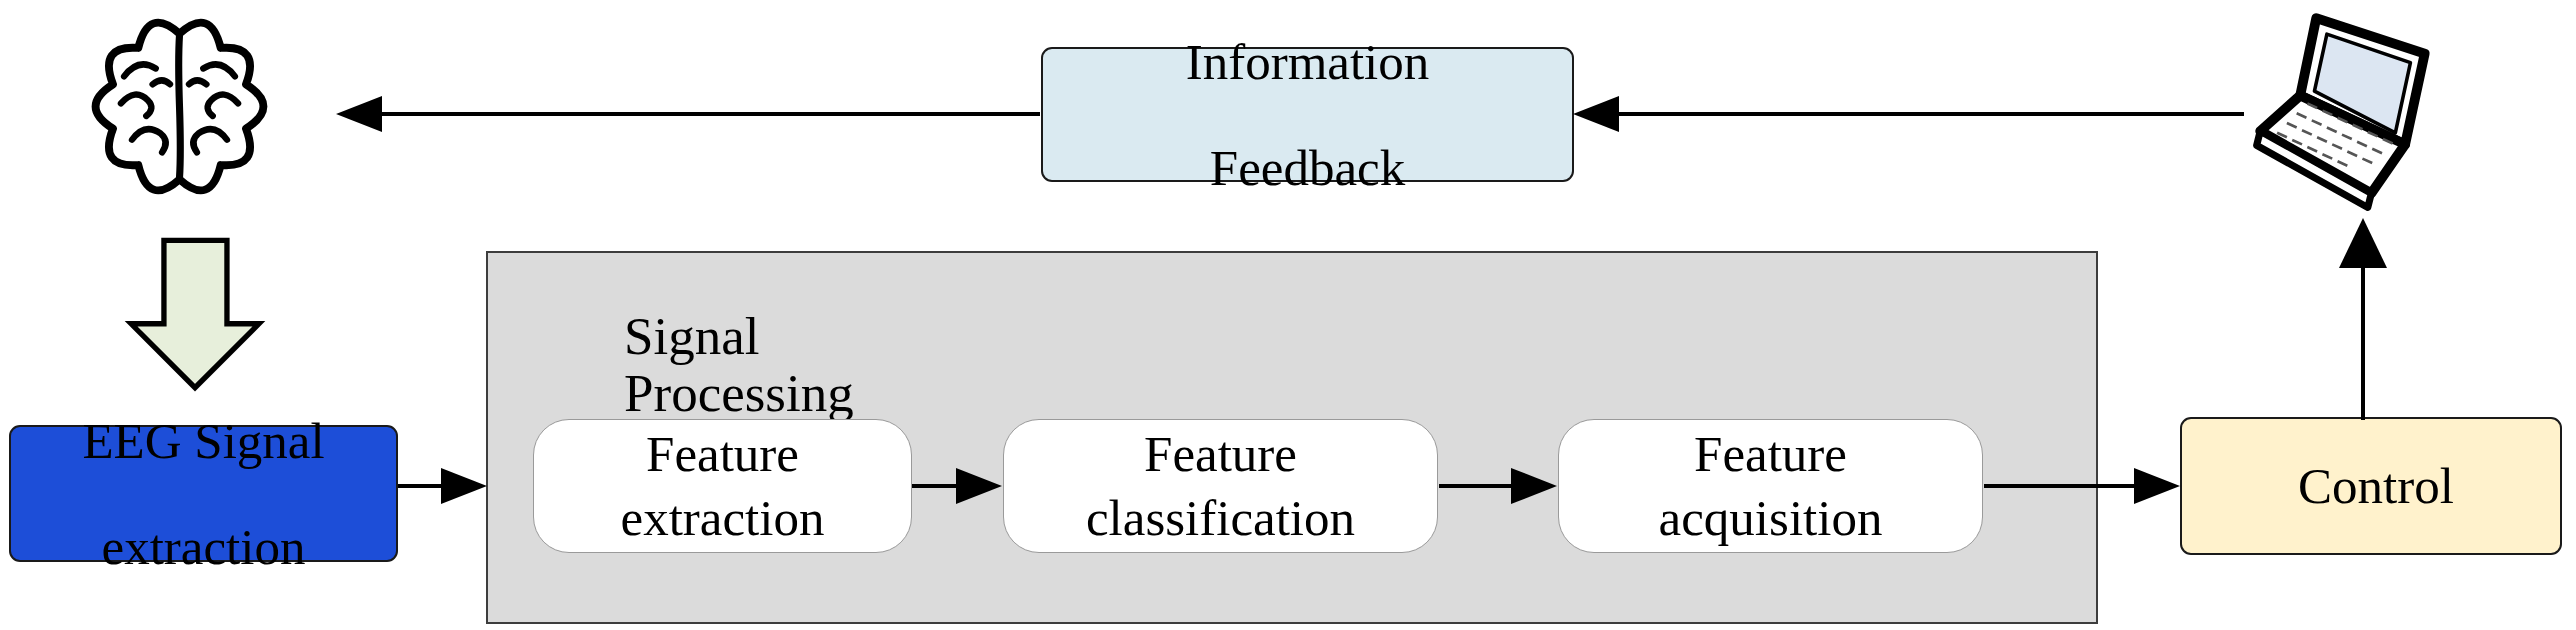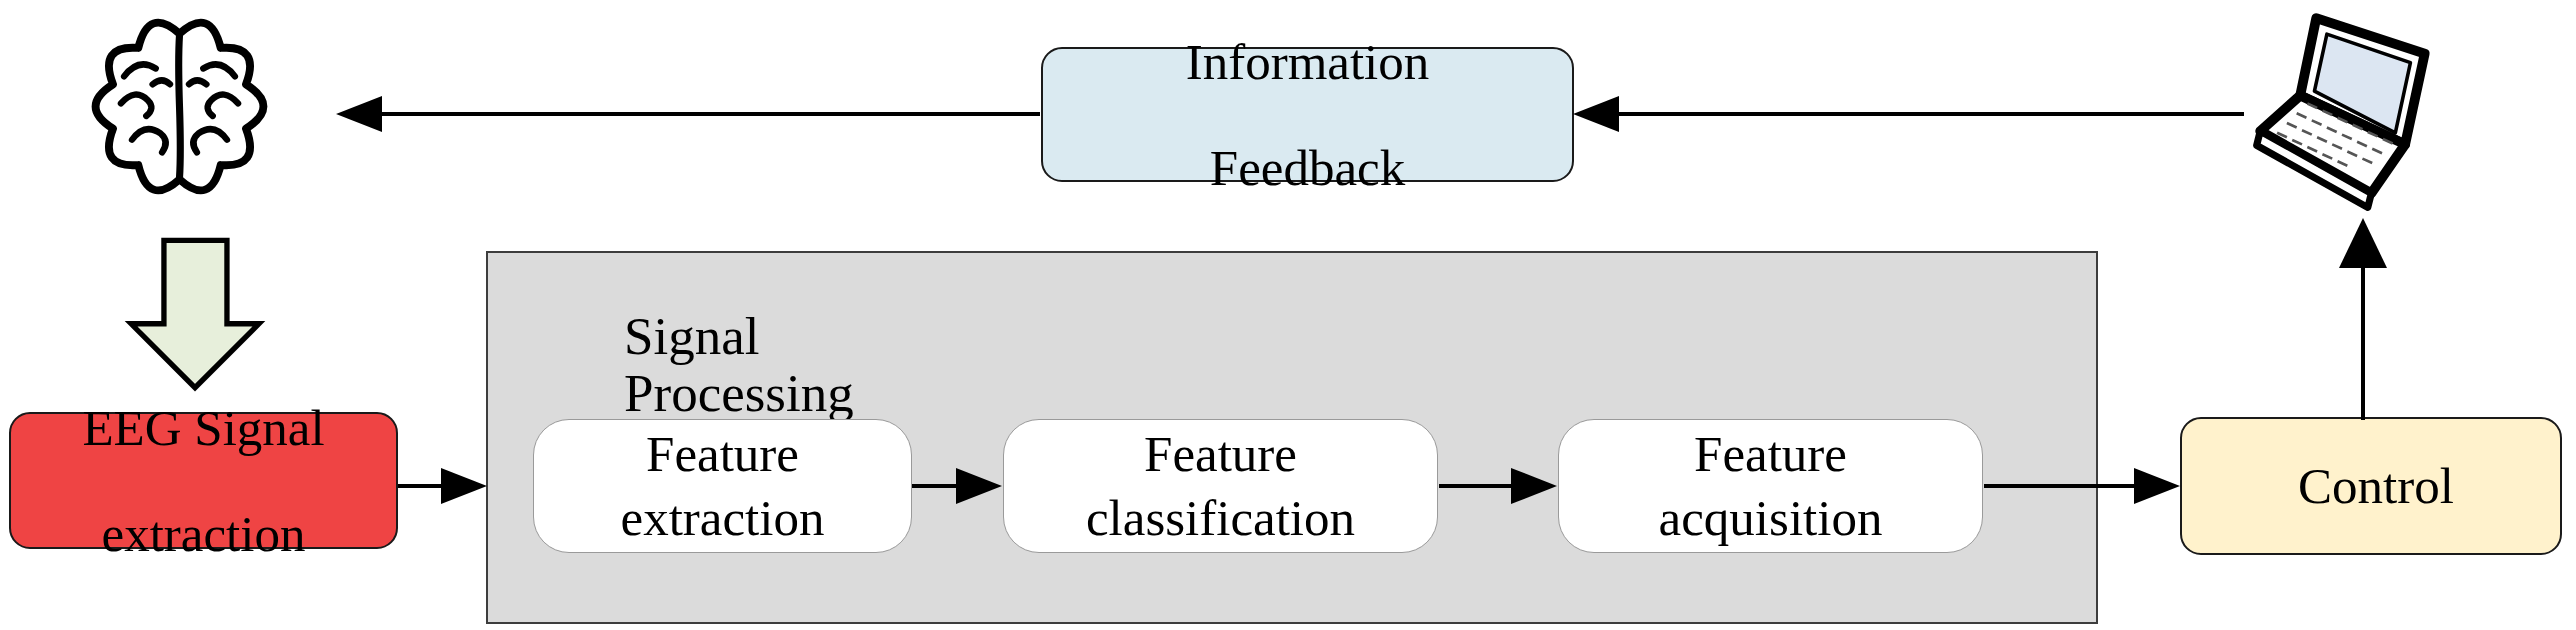--- a/index.html
+++ b/index.html
@@ -4,24 +4,24 @@
 <style>
   html,body{margin:0;padding:0;background:#ffffff;}
   #canvas{
     position:relative;width:2576px;height:630px;background:#ffffff;overflow:hidden;
     font-family:"Liberation Serif","DejaVu Serif",serif;color:#000;
   }
   .node{
     position:absolute;display:flex;flex-direction:column;align-items:center;justify-content:center;
     text-align:center;font-size:51px;line-height:64px;box-sizing:border-box;
   }
-  .rounded{border-radius:21px;border:2.7px solid #1a1a1a;gap:42px;}
+  .rounded{border-radius:11px;border:2.7px solid #1a1a1a;gap:42px;}
   .stage{border-radius:36px;border:1.8px solid #9a9a9a;background:#ffffff;text-align:center;}
   #feedback{left:1041px;top:47px;width:533px;height:135px;background:#DAEAF1;}
-  #eeg{left:9px;top:412px;width:389px;height:137px;background:#ef4444;}
+  #eeg{left:9px;top:425px;width:389px;height:137px;background:#1d4ed8;}
   #control{left:2180px;top:417px;width:382px;height:138px;background:#FFF2CC;padding-left:10px;}
   #graybox{position:absolute;left:486px;top:251px;width:1612px;height:373px;background:#DBDBDB;border:2.7px solid #3d3d3d;box-sizing:border-box;}
   #sp-label{position:absolute;left:624px;top:308px;width:373px;font-size:53px;line-height:57px;}
   #extraction{left:533px;top:419px;width:379px;height:134px;}
   #classification{left:1003px;top:419px;width:435px;height:134px;}
   #translation{left:1558px;top:419px;width:425px;height:134px;}
   .hline{position:absolute;height:4.4px;background:#000;}
   .vline{position:absolute;width:4.4px;background:#000;}
   .ah-left{position:absolute;width:0;height:0;border-top:18.6px solid transparent;border-bottom:18.6px solid transparent;border-right:46px solid #000;}
   .ah-right{position:absolute;width:0;height:0;border-top:18.6px solid transparent;border-bottom:18.6px solid transparent;border-left:46px solid #000;}

